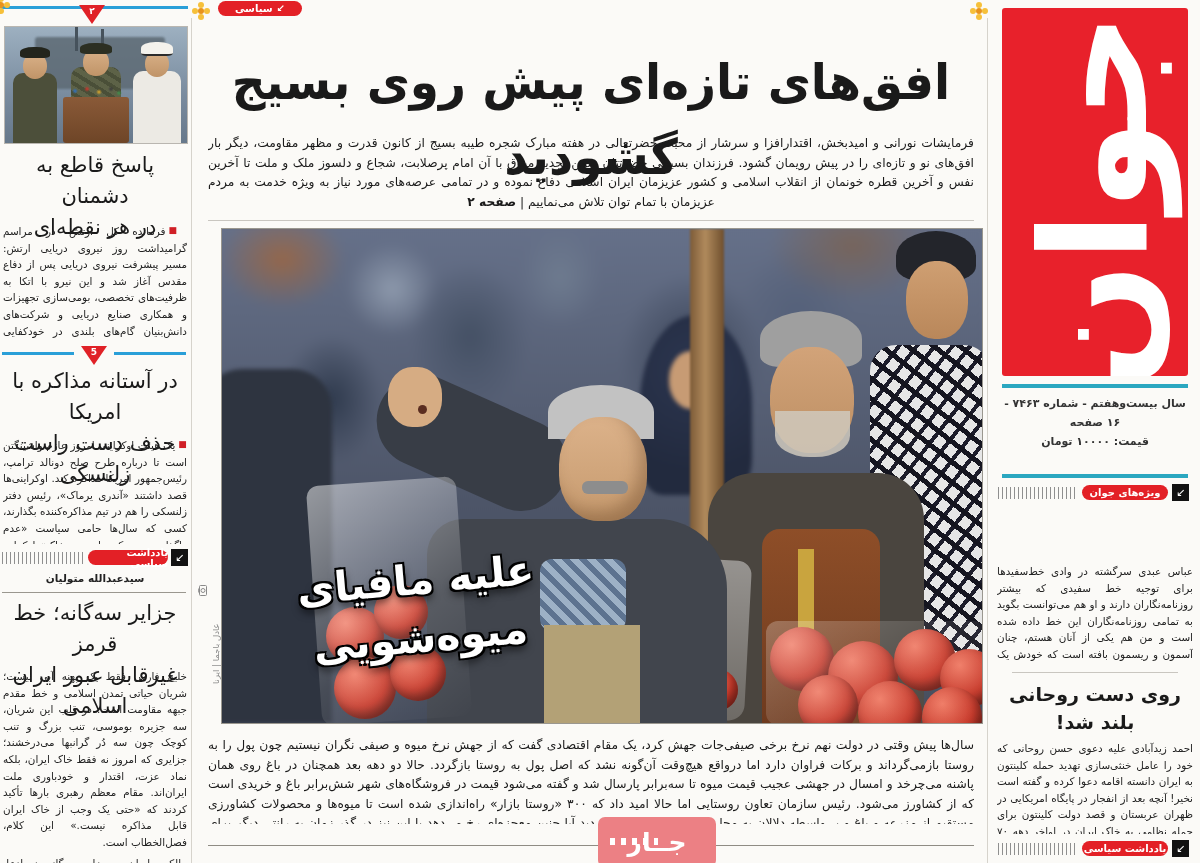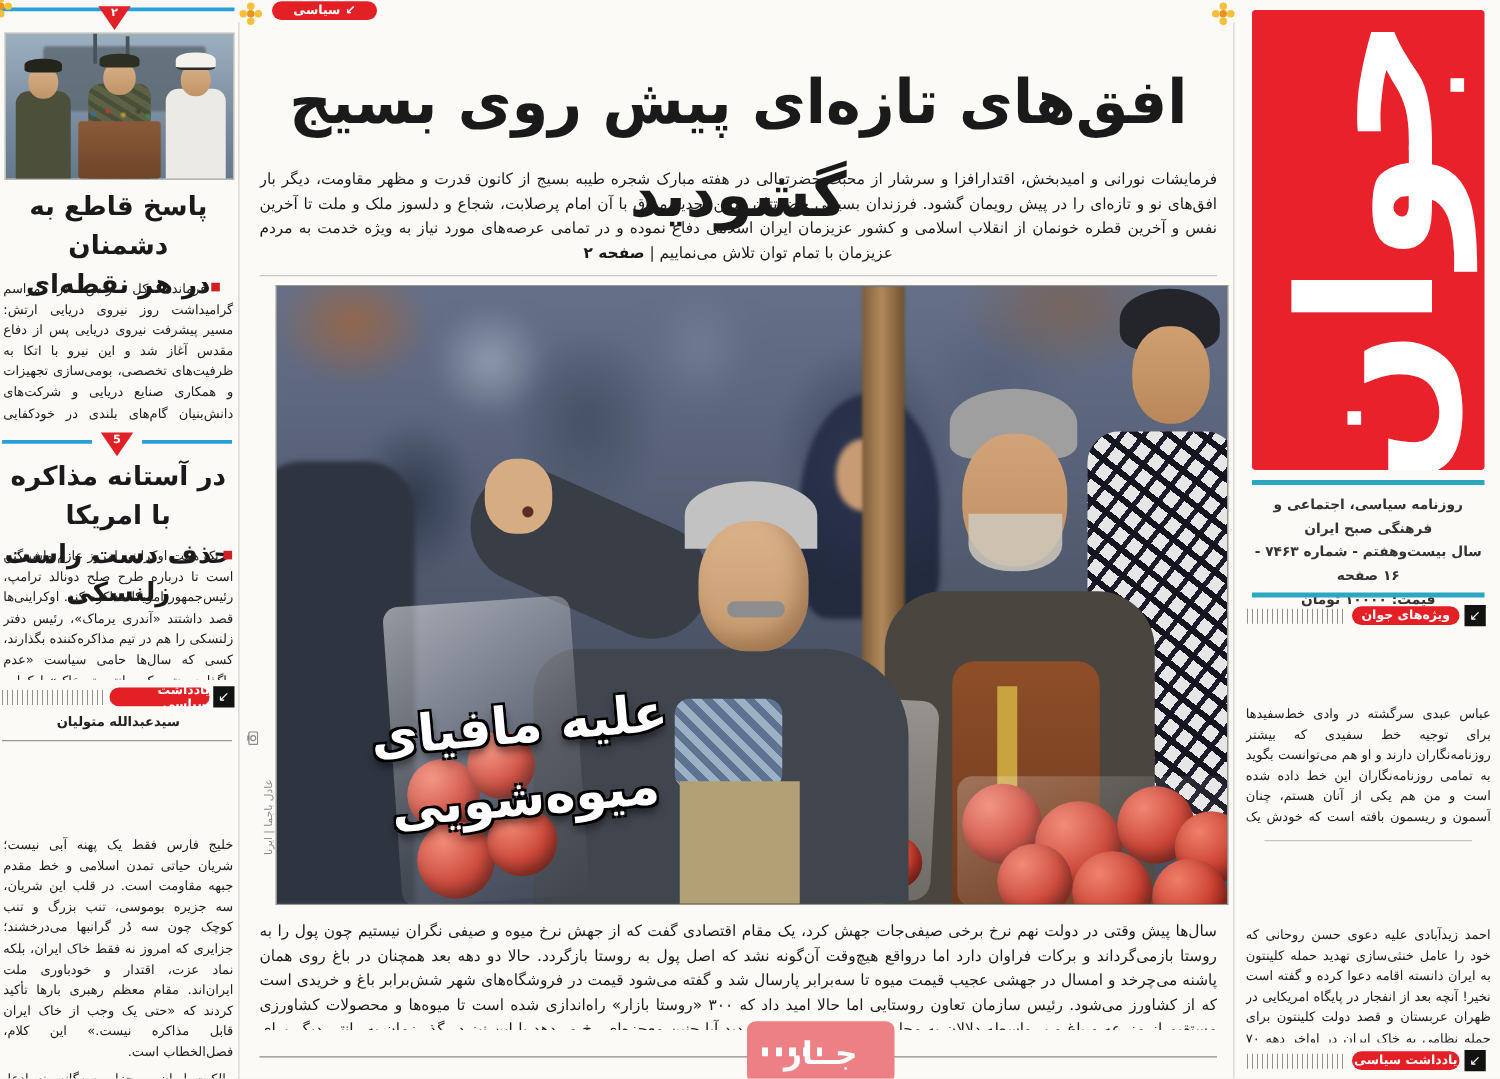--- a/index.html
+++ b/index.html
@@ -15,21 +15,21 @@
   .marker{position:absolute;width:26px;height:20px;}
   .marker .tri{position:absolute;left:0;top:0;width:0;height:0;border-left:13px solid transparent;border-right:13px solid transparent;border-top:19px solid #e02127;}
   .marker .num{position:absolute;left:0;top:1px;width:26px;text-align:center;color:#fff;font-size:9px;font-weight:bold;}
   .blueline{position:absolute;height:3px;background:#2a9fd8;}
   .flower{position:absolute;width:6px;height:6px;background:#e8931c;border-radius:50%;box-shadow:0 -6px 0 #f6c03a,0 6px 0 #f6c03a,-6px 0 0 #f6c03a,6px 0 0 #f6c03a;}
   
   .kicker{font-size:17px;font-weight:bold;text-align:center;}
   .mainhead{font-size:47px;font-weight:bold;text-align:center;letter-spacing:-1px;line-height:72px;transform:scaleY(1.04);}
   .lede{font-size:12.3px;line-height:19.5px;text-align:justify;text-align-last:center;}
   .body-sm{font-size:10.4px;line-height:16.6px;text-align:justify;overflow:hidden;color:#222;}
-  .head-md{font-size:21px;font-weight:bold;text-align:center;line-height:31px;}
+  .head-md{font-size:21px;font-weight:normal;text-align:center;line-height:31px;}
   .head-sm{font-size:19px;font-weight:bold;text-align:center;line-height:28px;}
   .bullet{color:#d01f26;font-size:9px;vertical-align:2px;margin-left:3px;}
   .author{font-size:10.5px;font-weight:bold;text-align:center;color:#222;}
   .bold{font-weight:bold;}
   
   .logo-box{position:absolute;left:1002px;top:8px;width:186px;height:368px;background:#e8212b;border-radius:3px;overflow:hidden;}
   .logo-word{position:absolute;width:360px;height:186px;left:-87px;top:91px;transform:rotate(-90deg);color:#fff;font-weight:bold;font-size:148px;line-height:186px;text-align:center;}
   .tealline{position:absolute;height:4px;background:#2ba7c0;}
   .info{position:absolute;left:998px;top:394px;width:194px;text-align:center;font-size:11px;font-weight:bold;line-height:19px;color:#333;}
   
@@ -73,38 +73,38 @@
 <div class="page">
 
   <div class="vr" style="left:191px;"></div>
   <div class="vr" style="left:987px;"></div>
 
   <div class="logo-box">
     <div class="logo-word">جوان</div>
   </div>
   <div class="tealline" style="left:1002px;top:384px;width:186px;"></div>
   <div class="info">
-    <div>روزنامه سیاسی، اجتماعی و فرهنگی صبح ایران</div>
     <div>سال بیست‌وهفتم - شماره ۷۴۶۳ - ۱۶ صفحه</div>
     <div>قیمت: ۱۰۰۰۰ تومان</div>
   </div>
   <div class="tealline" style="left:1002px;top:474px;width:186px;"></div>
 
   <div class="barcode abs" style="left:998px;top:487px;width:80px;height:12px;"></div>
   <div class="pill abs" style="left:1082px;top:485px;width:86px;height:15px;">
     <span>ویژه‌های جوان</span>
   </div>
   <div class="ksq abs" style="left:1172px;top:484px;width:17px;height:17px;">
       <span>↙</span>
     </div>
 
   <div class="abs body-sm" style="left:997px;top:563px;width:196px;height:102px;">عباس عبدی سرگشته در وادی خط‌سفیدها برای توجیه خط سفیدی که بیشتر روزنامه‌نگاران دارند و او هم می‌توانست بگوید به تمامی روزنامه‌نگاران این خط داده شده است و من هم یکی از آنان هستم، چنان آسمون و ریسمون بافته است که خودش یک کلاس از این جهت است. او ابتدا سعی می‌کند بگوید که قبلا گفته است خط آزاد دارد، تا خودش را از کسانی که این را پنهان می‌کردند، جدا کند</div>
   <div class="hr" style="left:1012px;top:672px;width:166px;"></div>
 
   <div class="abs head-sm" style="left:994px;top:680px;width:202px;">
+    <div>روی دست روحانی بلند شد!</div>
   </div>
   <div class="abs body-sm" style="left:997px;top:740px;width:196px;height:94px;">
     <span>احمد زیدآبادی علیه دعوی حسن روحانی که خود را عامل خنثی‌سازی تهدید حمله کلینتون به ایران دانسته اقامه دعوا کرده و گفته است نخیر! آنچه بعد از انفجار در پایگاه امریکایی در ظهران عربستان و قصد دولت کلینتون برای حمله نظامی به خاک ایران در اواخر دهه ۷۰ مانع حمله شد، حادثه دوم خرداد سال ۷۶ و شکل‌گیری دولت سید محمد خاتمی در ایران بود |</span>
     
   </div>
 
   <div class="barcode abs" style="left:998px;top:843px;width:80px;height:12px;"></div>
   <div class="pill abs" style="left:1082px;top:841px;width:86px;height:15px;">
     <span>یادداشت سیاسی</span>
   </div>
@@ -161,20 +161,24 @@
   <div class="barcode abs" style="left:2px;top:552px;width:82px;height:12px;"></div>
   <div class="pill abs" style="left:88px;top:550px;width:80px;height:15px;">
     <span>یادداشت سیاسی</span>
   </div>
   <div class="ksq abs" style="left:171px;top:549px;width:17px;height:17px;">
       <span>↙</span>
     </div>
   <div class="abs author" style="left:0;top:572px;width:190px;">سیدعبدالله متولیان</div>
   <div class="hr" style="left:2px;top:592px;width:184px;background:#9a978f;"></div>
 
+  <div class="abs head-md" style="left:0;top:598px;width:190px;">
+    <div>جزایر سه‌گانه؛ خط قرمز</div>
+    <div>غیرقابل عبور ایران اسلامی</div>
+  </div>
   <div class="abs body-sm" style="left:3px;top:668px;width:184px;height:195px;">
     <span>خلیج فارس فقط یک پهنه آبی نیست؛ شریان حیاتی تمدن اسلامی و خط مقدم جبهه مقاومت است. در قلب این شریان، سه جزیره بوموسی، تنب بزرگ و تنب کوچک چون سه دُر گرانبها می‌درخشند؛ جزایری که امروز نه فقط خاک ایران، بلکه نماد عزت، اقتدار و خودباوری ملت ایران‌اند. مقام معظم رهبری بارها تأکید کردند که «حتی یک وجب از خاک ایران قابل مذاکره نیست.» این کلام، فصل‌الخطاب است.</span>
     <div style="height:4px;"></div>
     <span>مالکیت ایران بر جزایر سه‌گانه، نه ادعا، بلکه یک «حقیقت تاریخی مسلم» است از نقشه‌های بطلمیوس و استرابو در دوران باستان تا اسناد رسمی امپراتوری بریتانیا در قرن نوزدهم و بیستم، همه یکصدا گواهی می‌دهند که این جزایر از قدیم‌الایام جزء لاینفک خاک ایران بوده‌اند. در سال ۱۹۷۱ وقتی انگلیس‌ها درصدد اجرای توطئه تجزیه برآمدند، ایران با اقتدار و با استناد به همین اسناد تاریخی، پرچم خود را برافراشت</span>
   </div>
 
   <div class="flower" style="left:-2px;top:2px;"></div>
   <div class="flower" style="left:198px;top:8px;"></div>
   <div class="flower" style="left:976px;top:8px;"></div>
   <div class="pill abs" style="left:218px;top:1px;width:84px;height:15px;border-radius:8px;">

